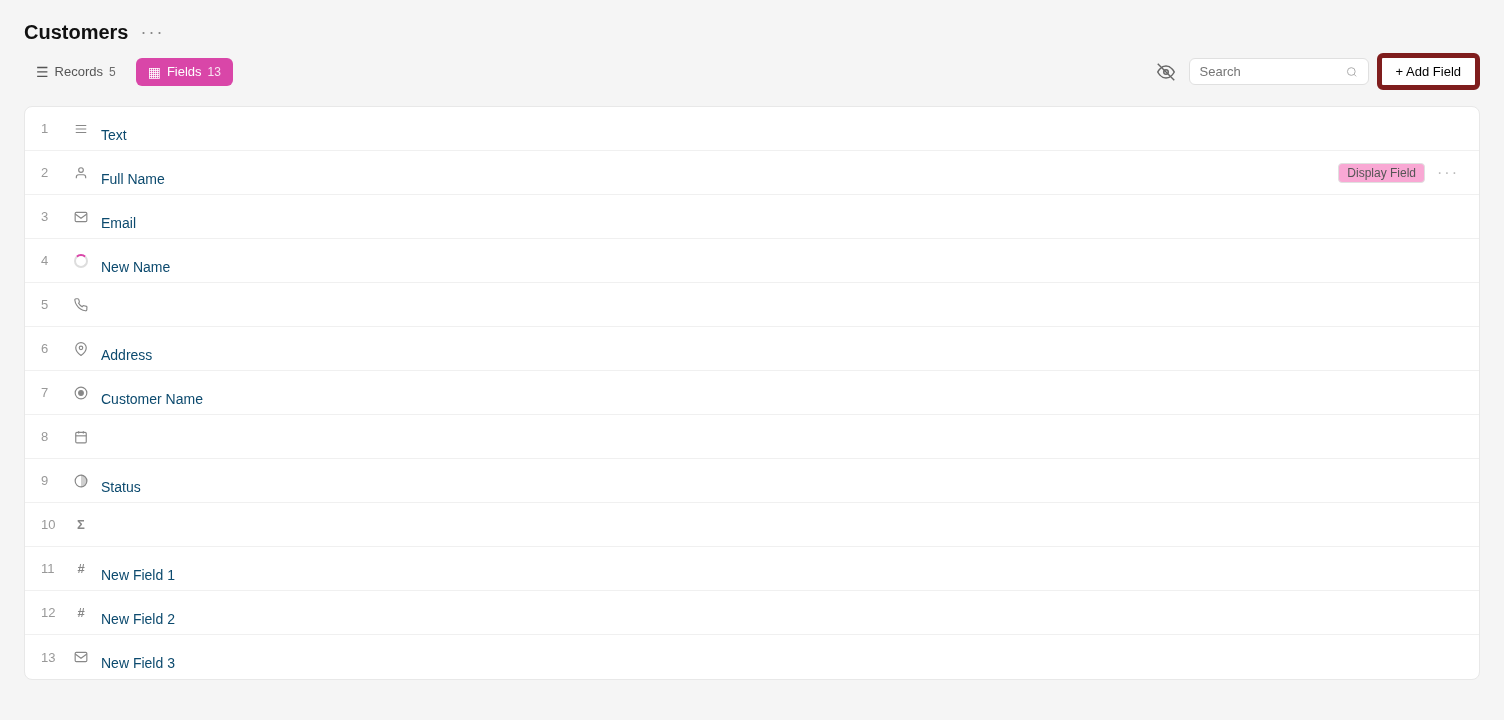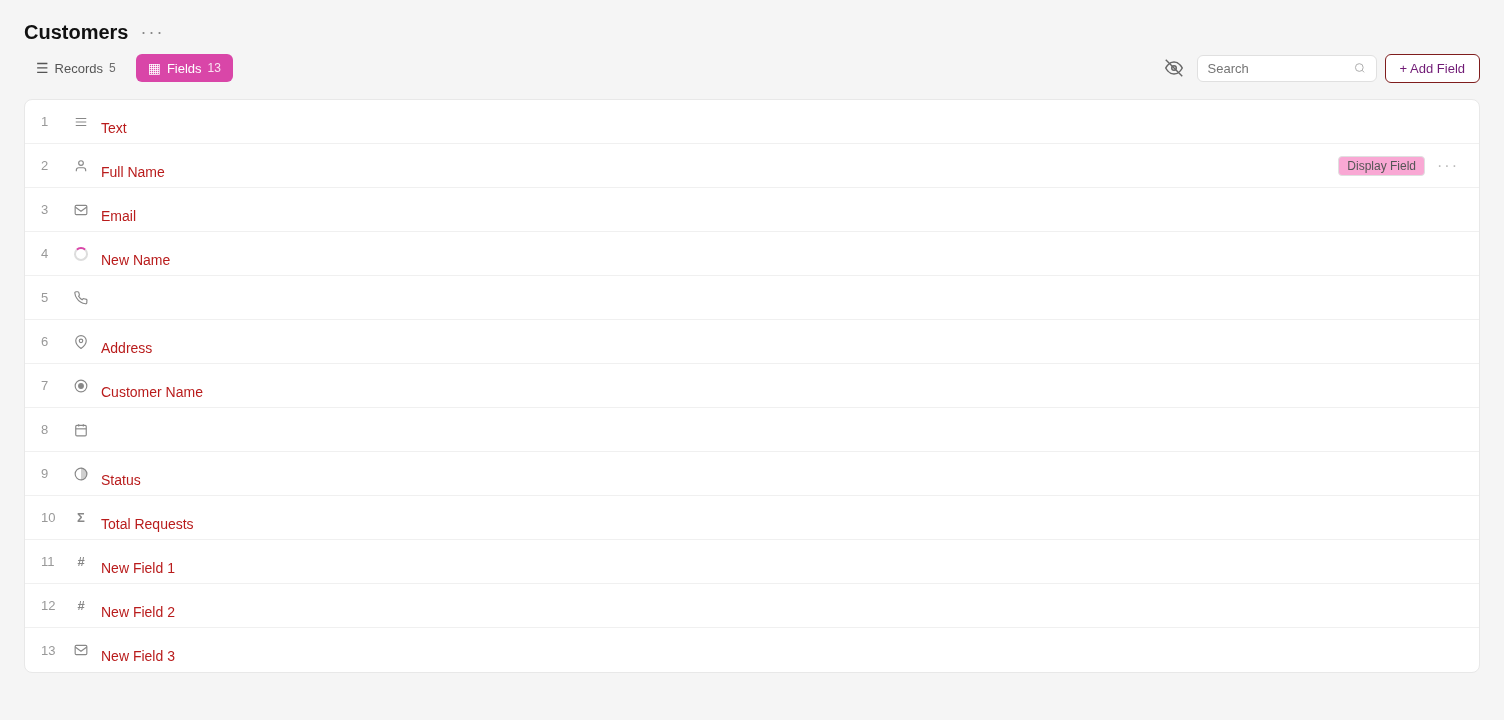--- a/index.html
+++ b/index.html
@@ -91,26 +91,26 @@
       color: #555;
       background: transparent;
       width: 100%;
     }
     .add-field-btn {
       display: flex;
       align-items: center;
       gap: 6px;
       padding: 6px 14px;
       background: white;
-      border: 1px solid #7f1d1d;
+      border: 5px solid #7f1d1d;
       border-radius: 6px;
       cursor: pointer;
       font-size: 13px;
       font-weight: 500;
-      color: #701a75;
+      color: #000000;
     }
     .fields-list {
       background: white;
       border-radius: 8px;
       overflow: hidden;
       border: 1px solid #e8e8e8;
     }
     .field-row {
       display: flex;
       align-items: center;
@@ -133,21 +133,21 @@
       color: #888;
       font-size: 13px;
       flex-shrink: 0;
       display: flex;
       align-items: center;
       justify-content: center;
     }
     .field-name {
       flex: 1;
       font-size: 14px;
-      color: #b91c1c;
+      color: #0c4a6e;
       margin-left: 8px;
       margin-top: 12px;
     }
     .display-field-badge {
       font-size: 12px;
       color: #555;
       background: #f9a8d4;
       border: 1px solid #e0e0e0;
       border-radius: 4px;
       padding: 2px 8px;
@@ -309,21 +309,20 @@
           </svg>
         </span>
         <span class="field-name">Status</span>
         <button class="row-more-btn">···</button>
       </div>
       <div class="field-row">
         <span class="field-number">10</span>
         <span class="field-icon">
           <span style="font-size:13px;font-weight:600;">Σ</span>
         </span>
-        <span class="field-name">Total Requests</span>
         <button class="row-more-btn">···</button>
       </div>
       <div class="field-row">
         <span class="field-number">11</span>
         <span class="field-icon">
           <span style="font-size:13px;font-weight:600;">#</span>
         </span>
         <span class="field-name">New Field 1</span>
         <button class="row-more-btn">···</button>
       </div>

